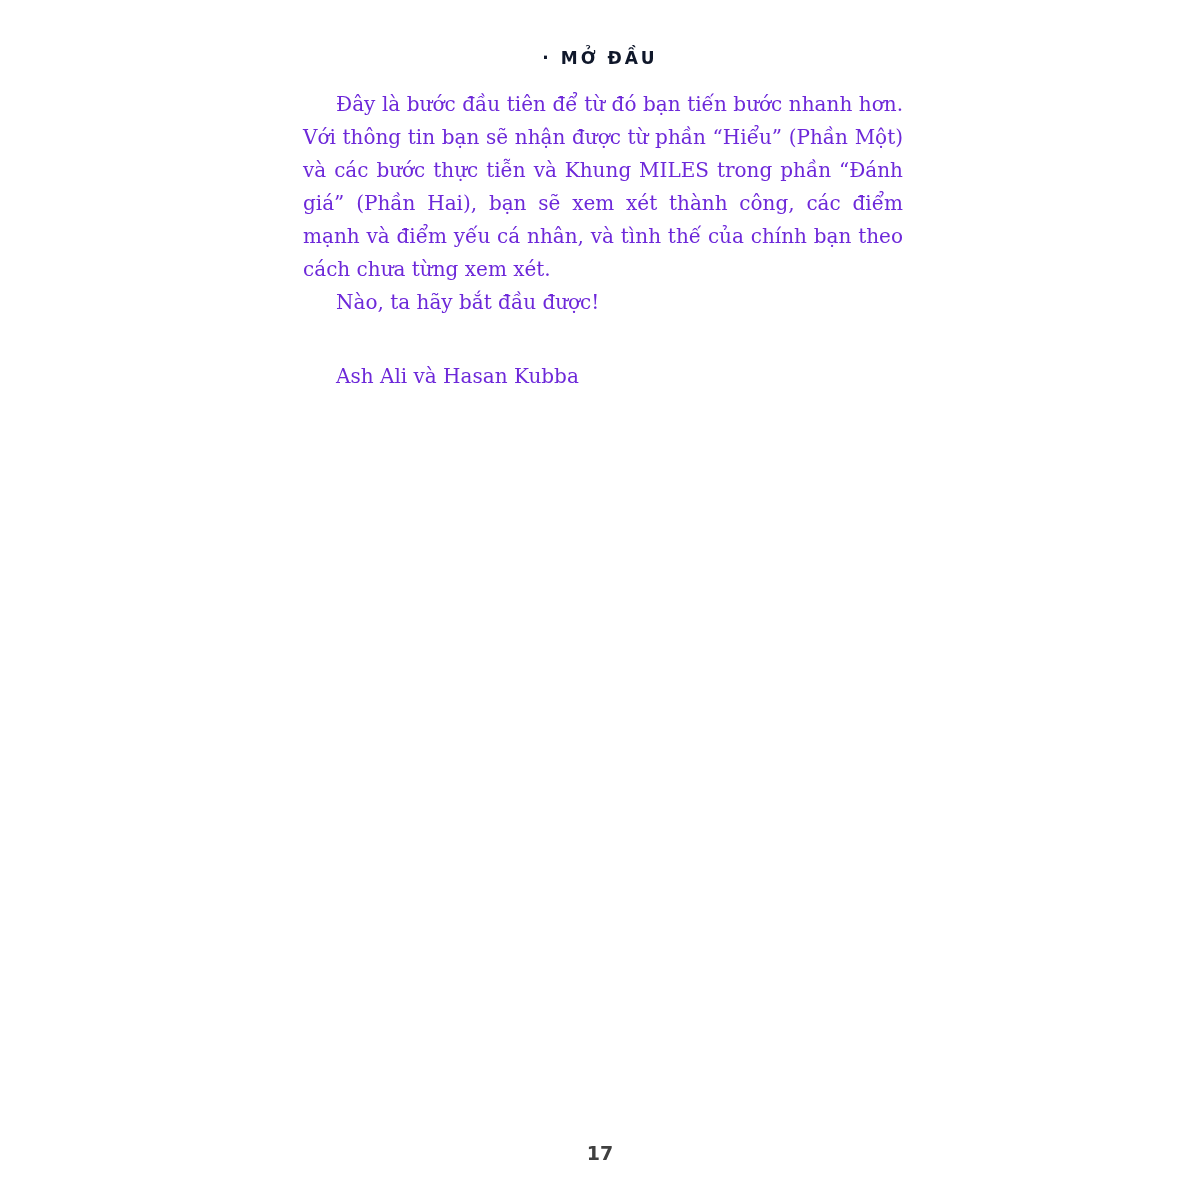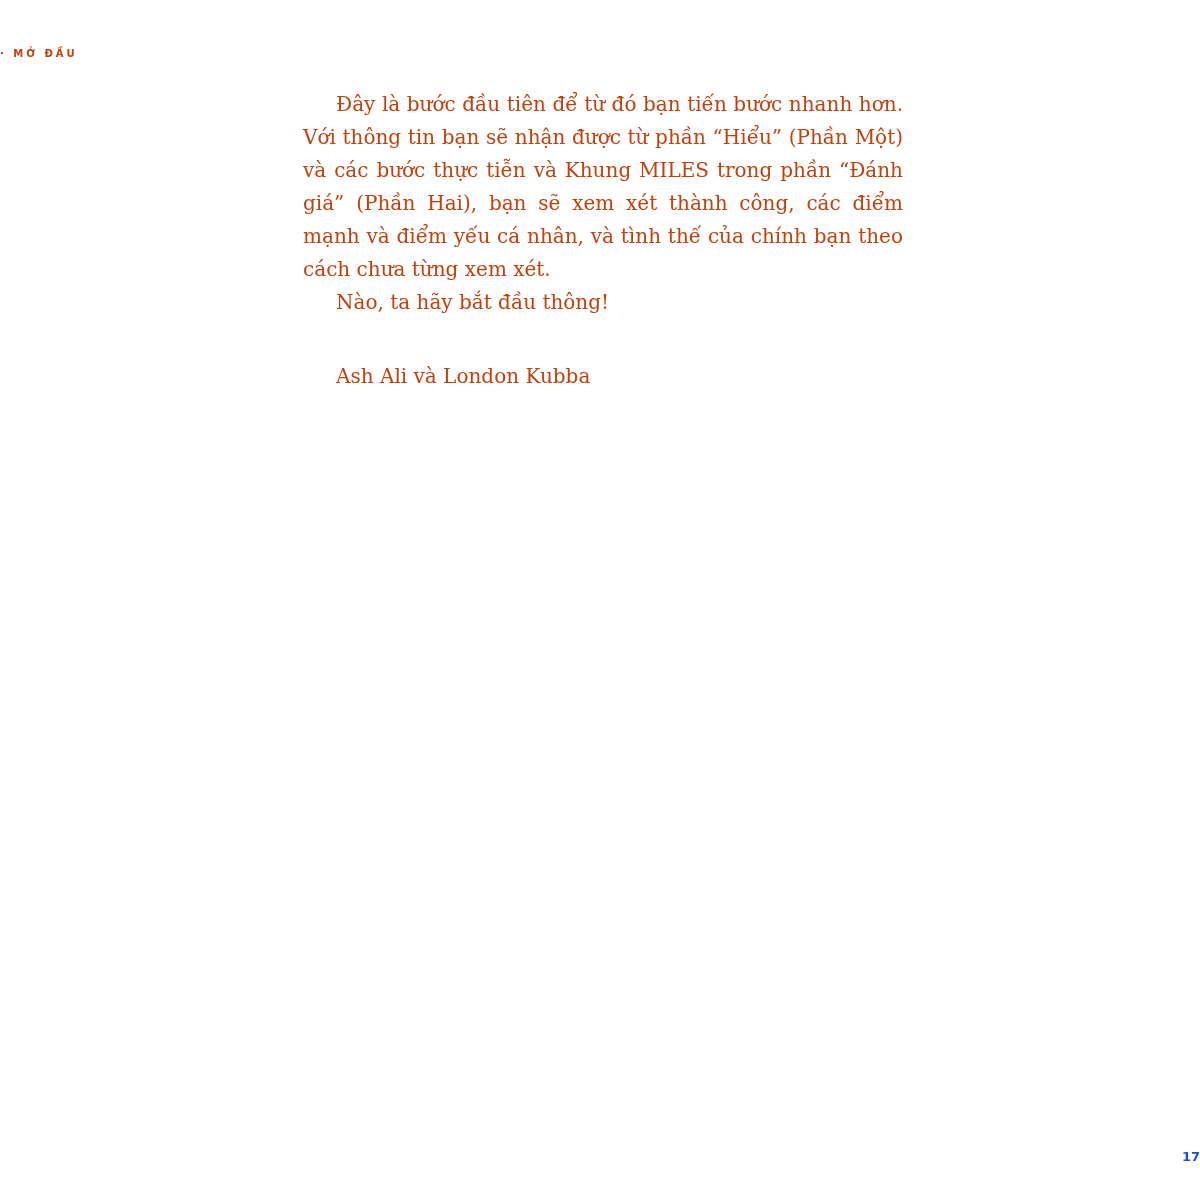--- a/index.html
+++ b/index.html
@@ -12,80 +12,80 @@
     width: 1200px;
     height: 1200px;
     background: #ffffff;
     overflow: hidden;
   }
   .running-head {
     position: absolute;
     top: 48px;
     left: 0;
     width: 100%;
-    text-align: left;
+    text-align: center;
     font-family: "DejaVu Sans", sans-serif;
-    font-size: 10px;
+    font-size: 17px;
     font-weight: 700;
     letter-spacing: 3px;
-    color: #c2410c;
+    color: #0f172a;
   }
   .text-column {
     position: absolute;
     left: 303px;
     top: 88px;
     width: 600px;
     font-family: "DejaVu Serif", serif;
     font-size: 20px;
     line-height: 33px;
-    color: #c2410c;
+    color: #6d28d9;
     text-align: justify;
   }
   p.body-para {
     margin: 0;
     text-indent: 33px;
   }
   .signature {
     margin-top: 40px;
     padding-left: 33px;
     text-align: left;
   }
   .signature p {
     margin: 0;
     line-height: 35px;
   }
   .page-footer {
     position: absolute;
     bottom: 36px;
     left: 0;
     width: 100%;
-    text-align: right;
+    text-align: center;
     font-family: "DejaVu Sans", sans-serif;
-    font-size: 13px;
+    font-size: 19px;
     font-weight: 700;
-    color: #1d4ed8;
+    color: #404040;
   }
 </style>
 </head>
 <body>
 
 <div class="page">
 
   <header class="running-head">
     <span>· MỞ ĐẦU</span>
   </header>
 
   <main class="text-column">
     <div id="paragraphs">
         <p class="body-para">Đây là bước đầu tiên để từ đó bạn tiến bước nhanh hơn. Với thông tin bạn sẽ nhận được từ phần “Hiểu” (Phần Một) và các bước thực tiễn và Khung MILES trong phần “Đánh giá” (Phần Hai), bạn sẽ xem xét thành công, các điểm mạnh và điểm yếu cá nhân, và tình thế của chính bạn theo cách chưa từng xem xét.</p>
-        <p class="body-para">Nào, ta hãy bắt đầu thông!</p>
+        <p class="body-para">Nào, ta hãy bắt đầu được!</p>
       </div>
 
     <div class="signature">
-      <p>Ash Ali và London Kubba</p>
+      <p>Ash Ali và Hasan Kubba</p>
     </div>
   </main>
 
   <footer class="page-footer">
     <span>17</span>
   </footer>
 
 </div>
 
 </body></html>

